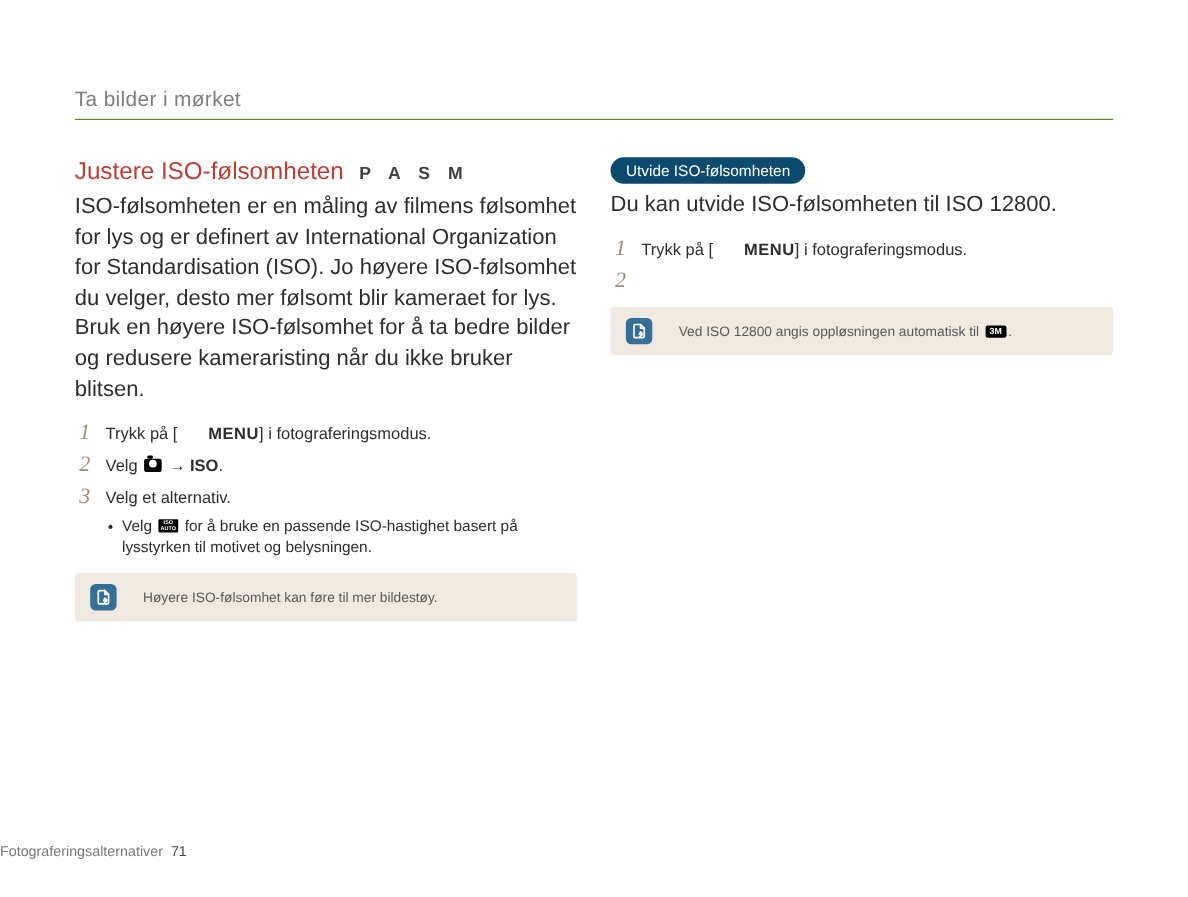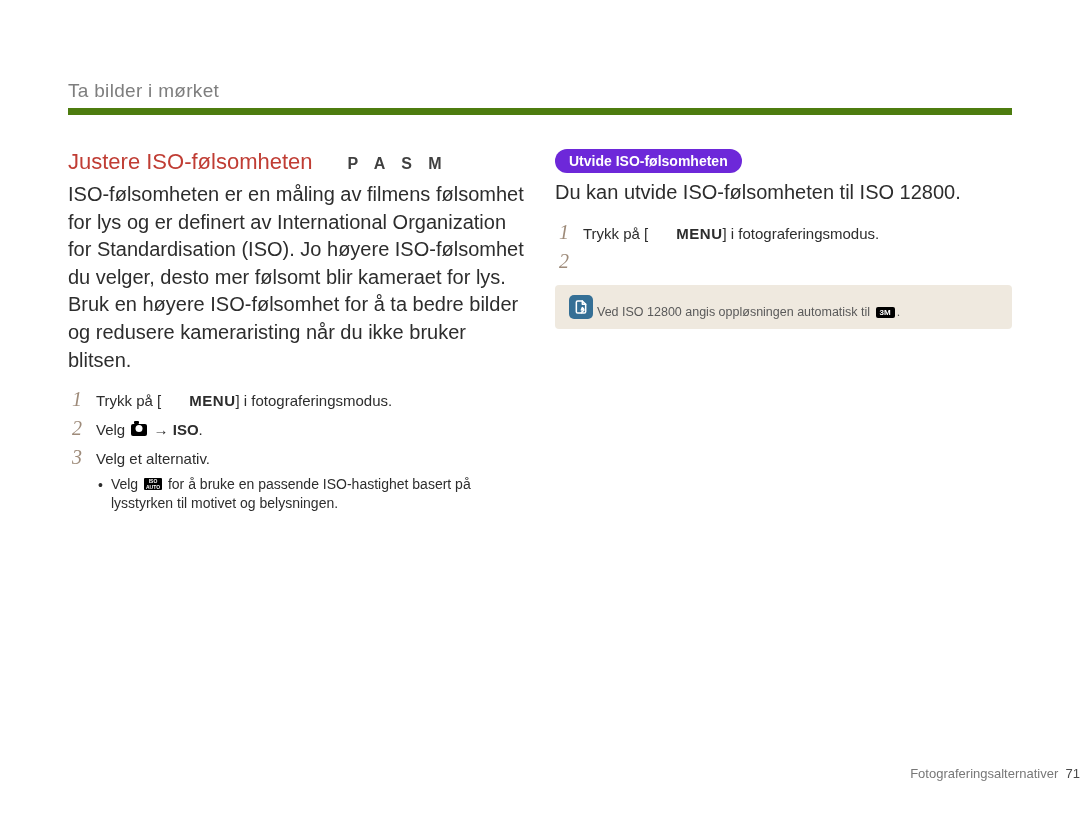--- a/index.html
+++ b/index.html
@@ -12,54 +12,54 @@
     color:#2d2d2d;
   }
   .page {
     padding:80px 68px 0 68px;
   }
   .section-header {
     font-size:19px;
     color:#7e7e7e;
     font-weight:300;
     padding-bottom:6px;
-    border-bottom:7px solid #4d7c0f;
+    border-bottom:1px solid #4d7c0f;
     letter-spacing:0.3px;
   }
   .columns {
     display:flex;
     gap:30px;
     margin-top:34px;
   }
   .col { flex:1; }
-  .h2-line { display:flex; align-items:baseline; gap:35px; margin-bottom:6px; }
+  .h2-line { display:flex; align-items:baseline; gap:14px; margin-bottom:6px; }
   .h2 {
     font-size:22px;
     color:#c03d34;
     font-weight:400;
   }
   .modes {
     font-size:16px;
     color:#404040;
     letter-spacing:6px;
     font-weight:700;
   }
   .body {
     font-size:20px;
     line-height:1.38;
     color:#2d2d2d;
   }
   .pill {
     display:inline-block;
-    background:#6d28d9;
+    background:#0c4a6e;
     color:#fff;
     font-size:14px;
     padding:4px 14px;
     border-radius:14px;
-    font-weight:700;
+    font-weight:400;
     margin-bottom:6px;
   }
   .steps { margin-top:14px; }
   .step {
     display:flex;
     align-items:flex-start;
     gap:10px;
     margin:6px 0;
     font-size:15px;
   }
@@ -139,22 +139,22 @@
     color:#fff;
     font-size:8px;
     font-weight:700;
     padding:1px 4px;
     border-radius:2px;
     vertical-align:1px;
     margin:0 2px;
   }
   .note {
     display:flex;
-    align-items:flex-end;
-    gap:4px;
+    align-items:center;
+    gap:24px;
     background:#efe9df;
     border-radius:4px;
     padding:10px 14px;
     margin-top:14px;
     font-size:12.5px;
     color:#5a5a5a;
   }
   .note-icon {
     width:24px; height:24px;
     background:#356f95;
@@ -164,21 +164,21 @@
     align-items:center;
     justify-content:center;
   }
   .note-icon svg { width:16px; height:16px; }
   .arrow { font-family: Arial; }
   .bold { font-weight:700; }
   .footer {
     position:absolute;
     bottom:34px;
     left:0; right:0;
-    text-align:right;
+    text-align:left;
     font-size:13px;
     color:#777;
   }
   .footer .pnum { color:#4a4a4a; }
 </style>
 </head>
 <body>
 
 <div class="page">
   <div class="section-header">Ta bilder i mørket</div>
@@ -213,20 +213,31 @@
 
       <div class="bullet-list">
         <div class="bullet">
           <span class="dot">•</span>
           <span>
             <span>Velg </span><span class="iso-auto-icon"><span>ISO</span><span>AUTO</span></span><span> for å bruke en passende ISO-hastighet basert på lysstyrken til motivet og belysningen.</span>
           </span>
         </div>
       </div>
 
+      <div class="note">
+        <span class="note-icon">
+          <svg viewBox="0 0 24 24" fill="none" stroke="#fff" stroke-width="2.3" stroke-linecap="round" stroke-linejoin="round">
+            <path d="M14 3 H7 a2 2 0 0 0 -2 2 v14 a2 2 0 0 0 2 2 h10 a2 2 0 0 0 2 -2 V8 z"></path>
+            <path d="M14 3 v5 h5"></path>
+            <path d="M16.5 16.5 l-4 4"></path>
+            <path d="M14 13 l-1.5 3.5 L16 15 z" fill="#fff"></path>
+          </svg>
+        </span>
+        <span>Høyere ISO-følsomhet kan føre til mer bildestøy.</span>
+      </div>
     </div>
 
     <div class="col">
       <div class="pill">Utvide ISO-følsomheten</div>
       <p class="body">Du kan utvide ISO-følsomheten til ISO 12800.</p>
 
       <div class="steps">
         <div class="step">
           <span class="step-num">1</span>
           <span class="step-text">

